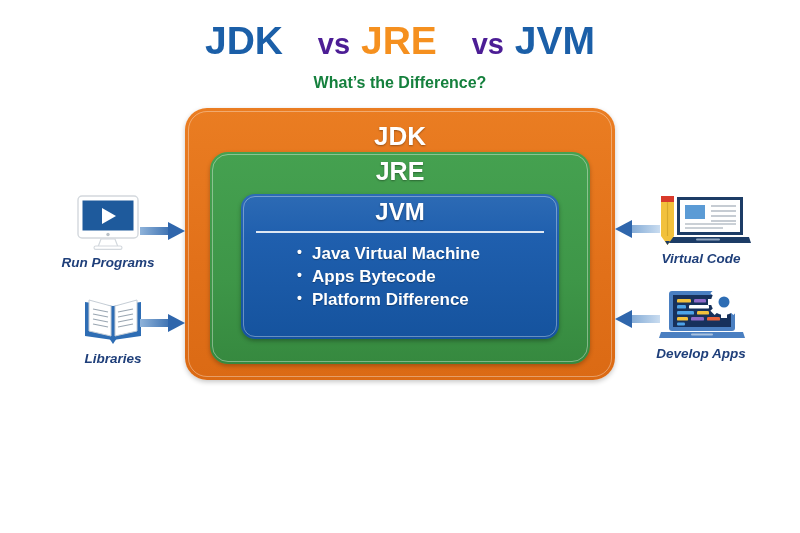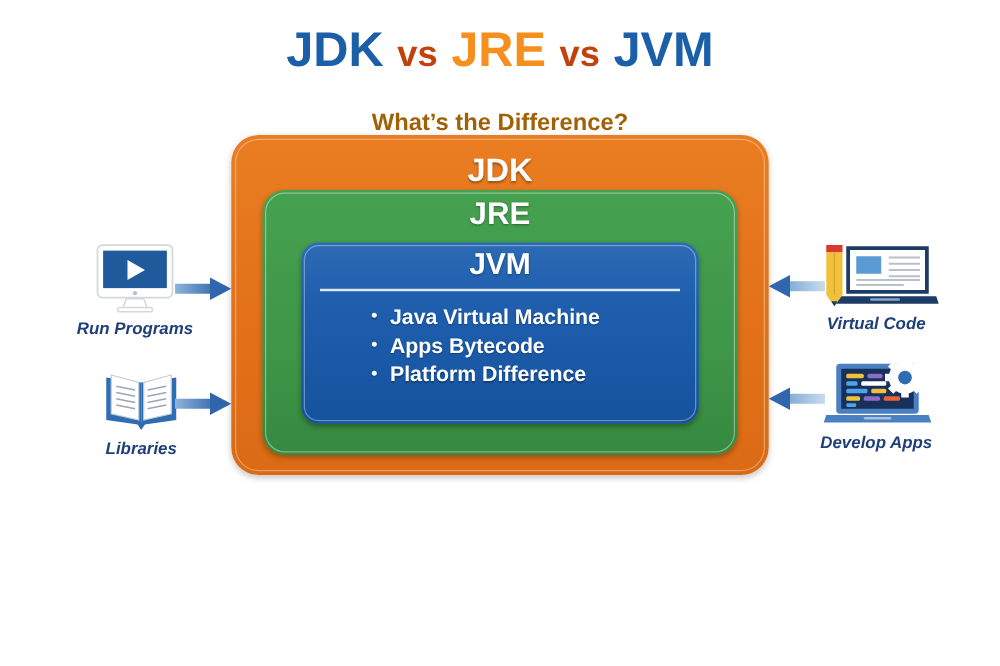--- a/index.html
+++ b/index.html
@@ -25,28 +25,28 @@
     text-align: center;
   }
   #main-title {
     font-size: 39px;
     font-weight: bold;
     letter-spacing: 0px;
     line-height: 46px;
     white-space: nowrap;
   }
   #main-title .t-jdk { color: #1B5FA8; }
-  #main-title .t-vs  { color: #c2410c; font-size: 29px; }
+  #main-title .t-vs  { color: #4c1d95; font-size: 29px; margin-left: 24px; }
   #main-title .t-jre { color: #F5901F; }
   #main-title .t-jvm { color: #1B5FA8; }
   #subtitle {
-    margin-top: 20px;
-    font-size: 19px;
-    font-weight: bold;
-    color: #a16207;
+    margin-top: 4px;
+    font-size: 16px;
+    font-weight: bold;
+    color: #15803d;
     line-height: 24px;
   }
 
   
   #jdk-box {
     position: absolute;
     left: 185px;
     top: 108px;
     width: 430px;
     height: 272px;

